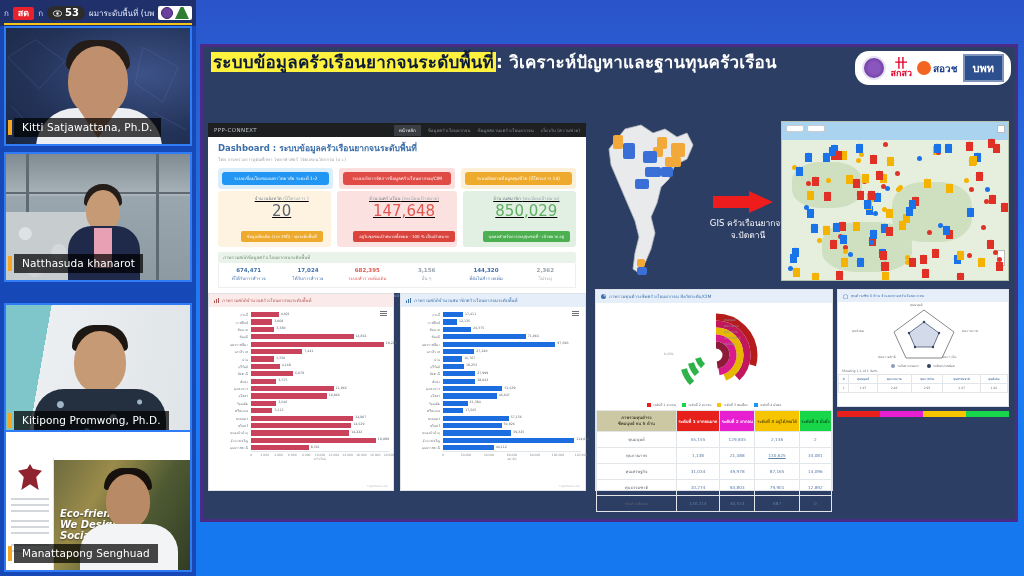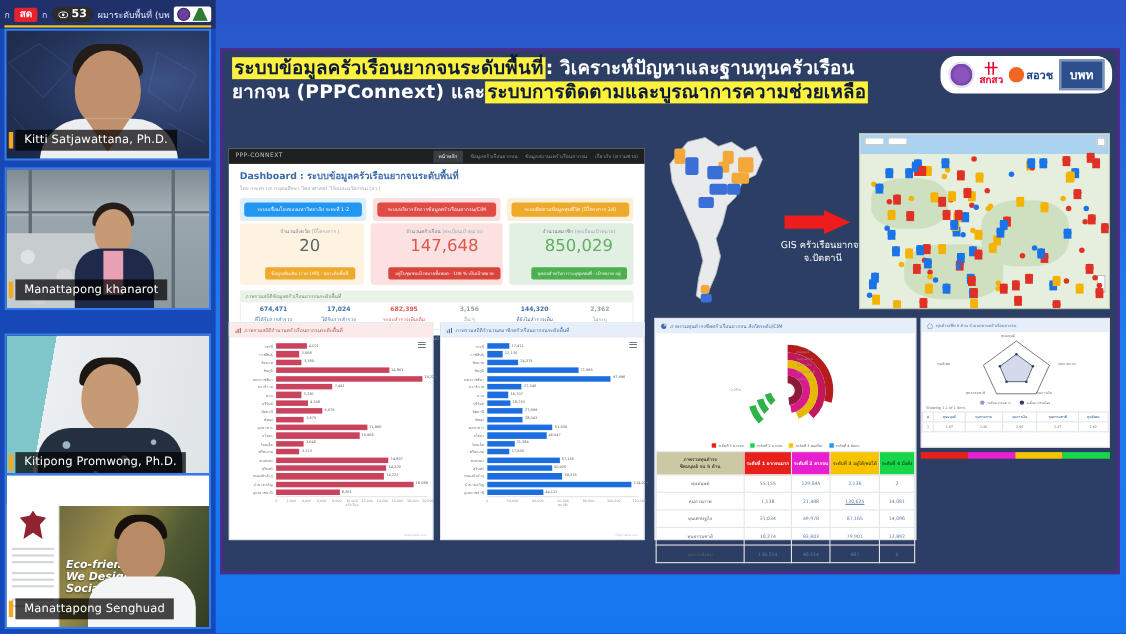--- a/index.html
+++ b/index.html
@@ -140,41 +140,41 @@
   .logo-sovch { display: flex; align-items: center; gap: 2px; }
   .logo-sovch .dot { width: 14px; height: 14px; border-radius: 50%;
                      background: #f26522;
                      clip-path: polygon(0 0,100% 0,100% 100%,0 100%); }
   .logo-bpt { background: #2d4f8e; color: #fff; font-size: 11px; font-weight: bold;
               padding: 3px 8px; border: 2px solid #7f94bd; }
 
   #slide-body { position: relative; height: 402px; padding: 0 6px 6px 6px; }
 
   
-  #dash { position: absolute; left: 5px; top: 16px; width: 378px; height: 170px;
+  #dash { position: absolute; left: 5px; top: 4px; width: 378px; height: 170px;
           background: #fff; }
   #dash-nav { height: 14px; background: #1d1f21; display: flex; align-items: center;
               padding: 0 6px; }
   #dash-nav .brand { color: #bfc3c7; font-size: 5.5px; letter-spacing: .4px; }
   #dash-nav .items { margin-left: auto; display: flex; gap: 7px; align-items: center; }
   #dash-nav .items span { color: #8b9096; font-size: 4.5px; }
   #dash-nav .items .active { background: #3a3d41; color: #fff; padding: 2px 5px; }
   #dash-head { padding: 4px 10px 2px 10px; }
   #dash-head .h1 { color: #3b6ea8; font-size: 8.5px; font-weight: bold; }
   #dash-head .h2 { color: #9aa4ad; font-size: 4.5px; margin-top: 1px; }
   #pills { display: flex; gap: 6px; padding: 3px 10px 0 10px; }
   .pill-wrap { flex: 1; border-radius: 3px; padding: 4px; display: flex;
                justify-content: center; }
   .pill { border-radius: 3px; color: #fff; font-size: 4.5px; text-align: center;
           padding: 3px 6px; width: 100%; white-space: nowrap; overflow: hidden; }
   .pw-blue { background: #ddeefb; } .p-blue { background: #2196f3; }
   .pw-red  { background: #fbdedd; } .p-red  { background: #e04b45; }
   .pw-org  { background: #fdf0d8; } .p-org  { background: #edaa2c; }
   #kpis { display: flex; gap: 6px; padding: 2px 10px 0 10px; }
-  .kpi { flex: 1; border-radius: 3px; text-align: center; padding: 4px 2px 5px 16px; }
+  .kpi { flex: 1; border-radius: 3px; text-align: center; padding: 4px 2px 5px 16px; text-decoration: underline; }
   .kpi .lbl { font-size: 4.5px; color: #6d7a86; }
   .kpi .lbl .sm { color: #9aa4ad; }
   .kpi .val { font-size: 15px; line-height: 17px; margin: 1px 0 3px 0; }
   .kpi .btn { display: inline-block; color: #fff; font-size: 4px; border-radius: 2px;
               padding: 2px 6px; white-space: nowrap; }
   .k-org { background: #fdf3e0; } .k-org .val { color: #58646e; }
   .k-org .btn { background: #edaa2c; }
   .k-red { background: #fbe2e1; } .k-red .val { color: #e0574f; }
   .k-red .btn { background: #d9453d; }
   .k-grn { background: #e2efe3; } .k-grn .val { color: #5fae63; }
@@ -320,21 +320,21 @@
       <div class="bg"></div>
       <div class="roof"></div>
       <div class="beam" style="left:20px;top:0;width:3px;height:130px;"></div>
       <div class="beam" style="left:150px;top:0;width:3px;height:130px;"></div>
       <div class="beam" style="left:0;top:38px;width:188px;height:2px;"></div>
       <div class="sacks"></div>
       <div class="hair"></div>
       <div class="face head"></div>
       <div class="body"></div>
       <div class="scarf"></div>
-      <div class="cam-name">Manattapong khanarot</div>
+      <div class="cam-name">Natthasuda khanarot</div>
     </div>
 
     <div class="cam" id="cam3">
       <div class="bg"></div>
       <div class="hair"></div>
       <div class="face head"></div>
       <div class="body"></div>
       <div class="cam-name">Kitipong Promwong, Ph.D.</div>
     </div>
 
@@ -382,23 +382,20 @@
       </span>
     </div>
     <div id="underline"></div>
   </div>
 
   <div id="slide">
 
     <div id="slide-title">
       <div class="title-line">
         <span class="hl">ระบบข้อมูลครัวเรือนยากจนระดับพื้นที่</span><span>: วิเคราะห์ปัญหาและฐานทุนครัวเรือน</span>
-      </div>
-      <div class="title-line">
-        <span>ยากจน (PPPConnext) และ</span><span class="hl">ระบบการติดตามและบูรณาการความช่วยเหลือ</span>
       </div>
       <div id="title-logos">
         <span class="logo-seal"></span>
         <span class="logo-txt logo-sks">
           <span class="g">卄</span><br><span>สกสว</span>
         </span>
         <span class="logo-sovch">
           <i class="dot" style="background:#f26522;border-radius:50%;"></i>
           <span style="color:#1b3f8b;font-size:10px;font-weight:bold;font-family:Liberation Serif, serif;">สอวช</span>
         </span>

